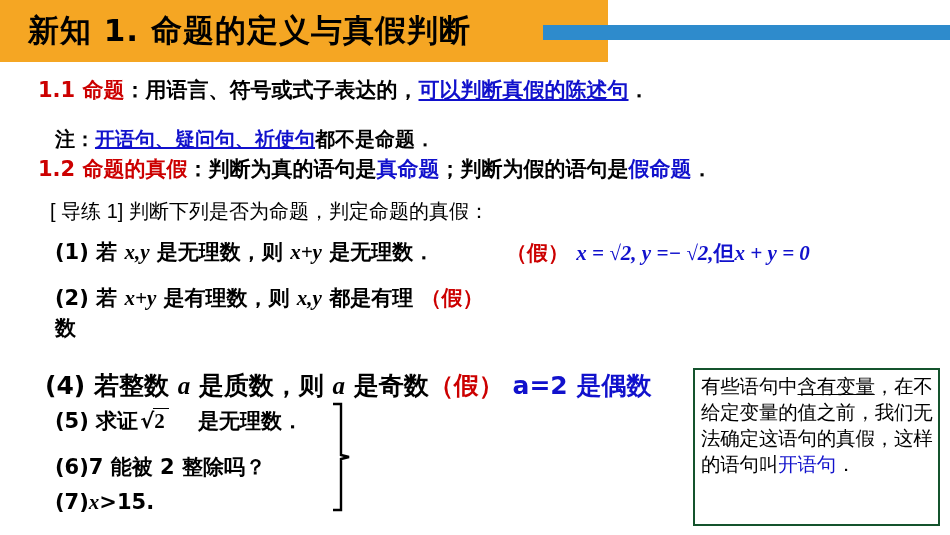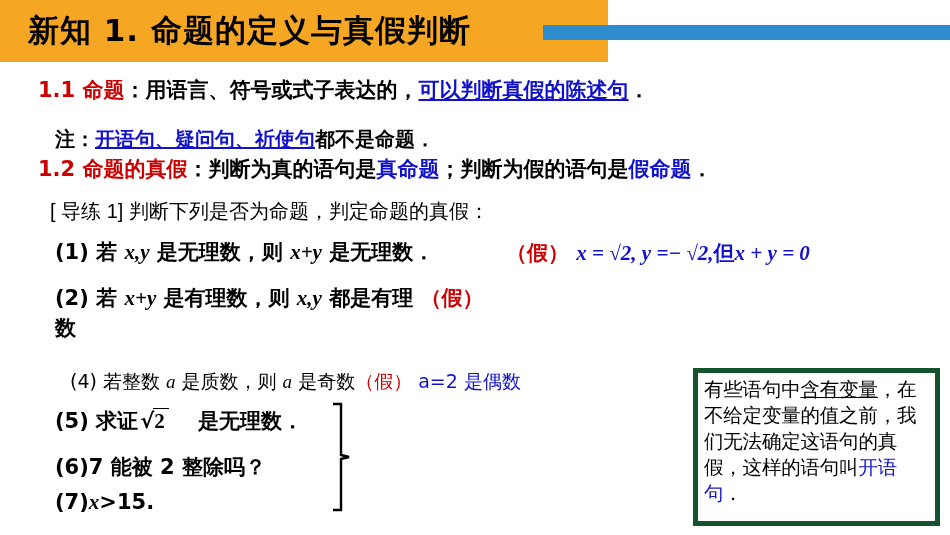--- a/index.html
+++ b/index.html
@@ -72,21 +72,21 @@
   
   #line-11   { left: 38px;  top: 14px;  font-size: 21px; font-weight: bold; text-align: right; }
   #line-note { left: 55px;  top: 64px;  font-size: 20px; font-weight: bold; }
   #line-12   { left: 38px;  top: 93px;  font-size: 21px; font-weight: bold; }
   #line-ex   { left: 50px;  top: 136px; font-size: 20px; }
   #item-1    { left: 55px;  top: 176px; font-size: 21px; font-weight: bold; }
   #item-1-note { left: 506px; top: 177px; font-size: 21px; font-weight: bold; }
   #item-2    { left: 55px;  top: 222px; font-size: 21px; font-weight: bold; text-align: right; }
   #item-2-tail { left: 55px; top: 252px; font-size: 21px; font-weight: bold; }
   #item-3    { left: 62px;  top: 253px; font-size: 21px; font-weight: bold; }
-  #item-4    { left: 70px;  top: 307px; font-size: 19px; font-weight: normal; }
+  #item-4    { left: 45px;  top: 307px; font-size: 25px; font-weight: bold; }
   #item-5    { left: 55px;  top: 345px; font-size: 21px; font-weight: bold; }
   #item-6    { left: 55px;  top: 391px; font-size: 21px; font-weight: bold; }
   #item-7    { left: 55px;  top: 428px; font-size: 21px; font-weight: bold; }
   #not-prop  { left: 370px; top: 390px; font-size: 21px; font-weight: bold; }
 
   .sqrt-wrap {
     display: inline-block;
     position: relative;
     padding-left: 2px;
   }
@@ -107,21 +107,21 @@
   }
   #group-brace svg { display: block; }
 
   
   #note-box {
     position: absolute;
     left: 693px;
     top: 368px;
     width: 247px;
     height: 158px;
-    border: 5px solid #14532d;
+    border: 2px solid #14532d;
     background: #ffffff;
     box-sizing: border-box;
     padding: 4px 5px 0 6px;
   }
   #note-box-text {
     font-family: "Liberation Serif", "DejaVu Serif", serif;
     font-size: 19.5px;
     line-height: 26px;
     color: #000000;
     letter-spacing: -0.2px;

